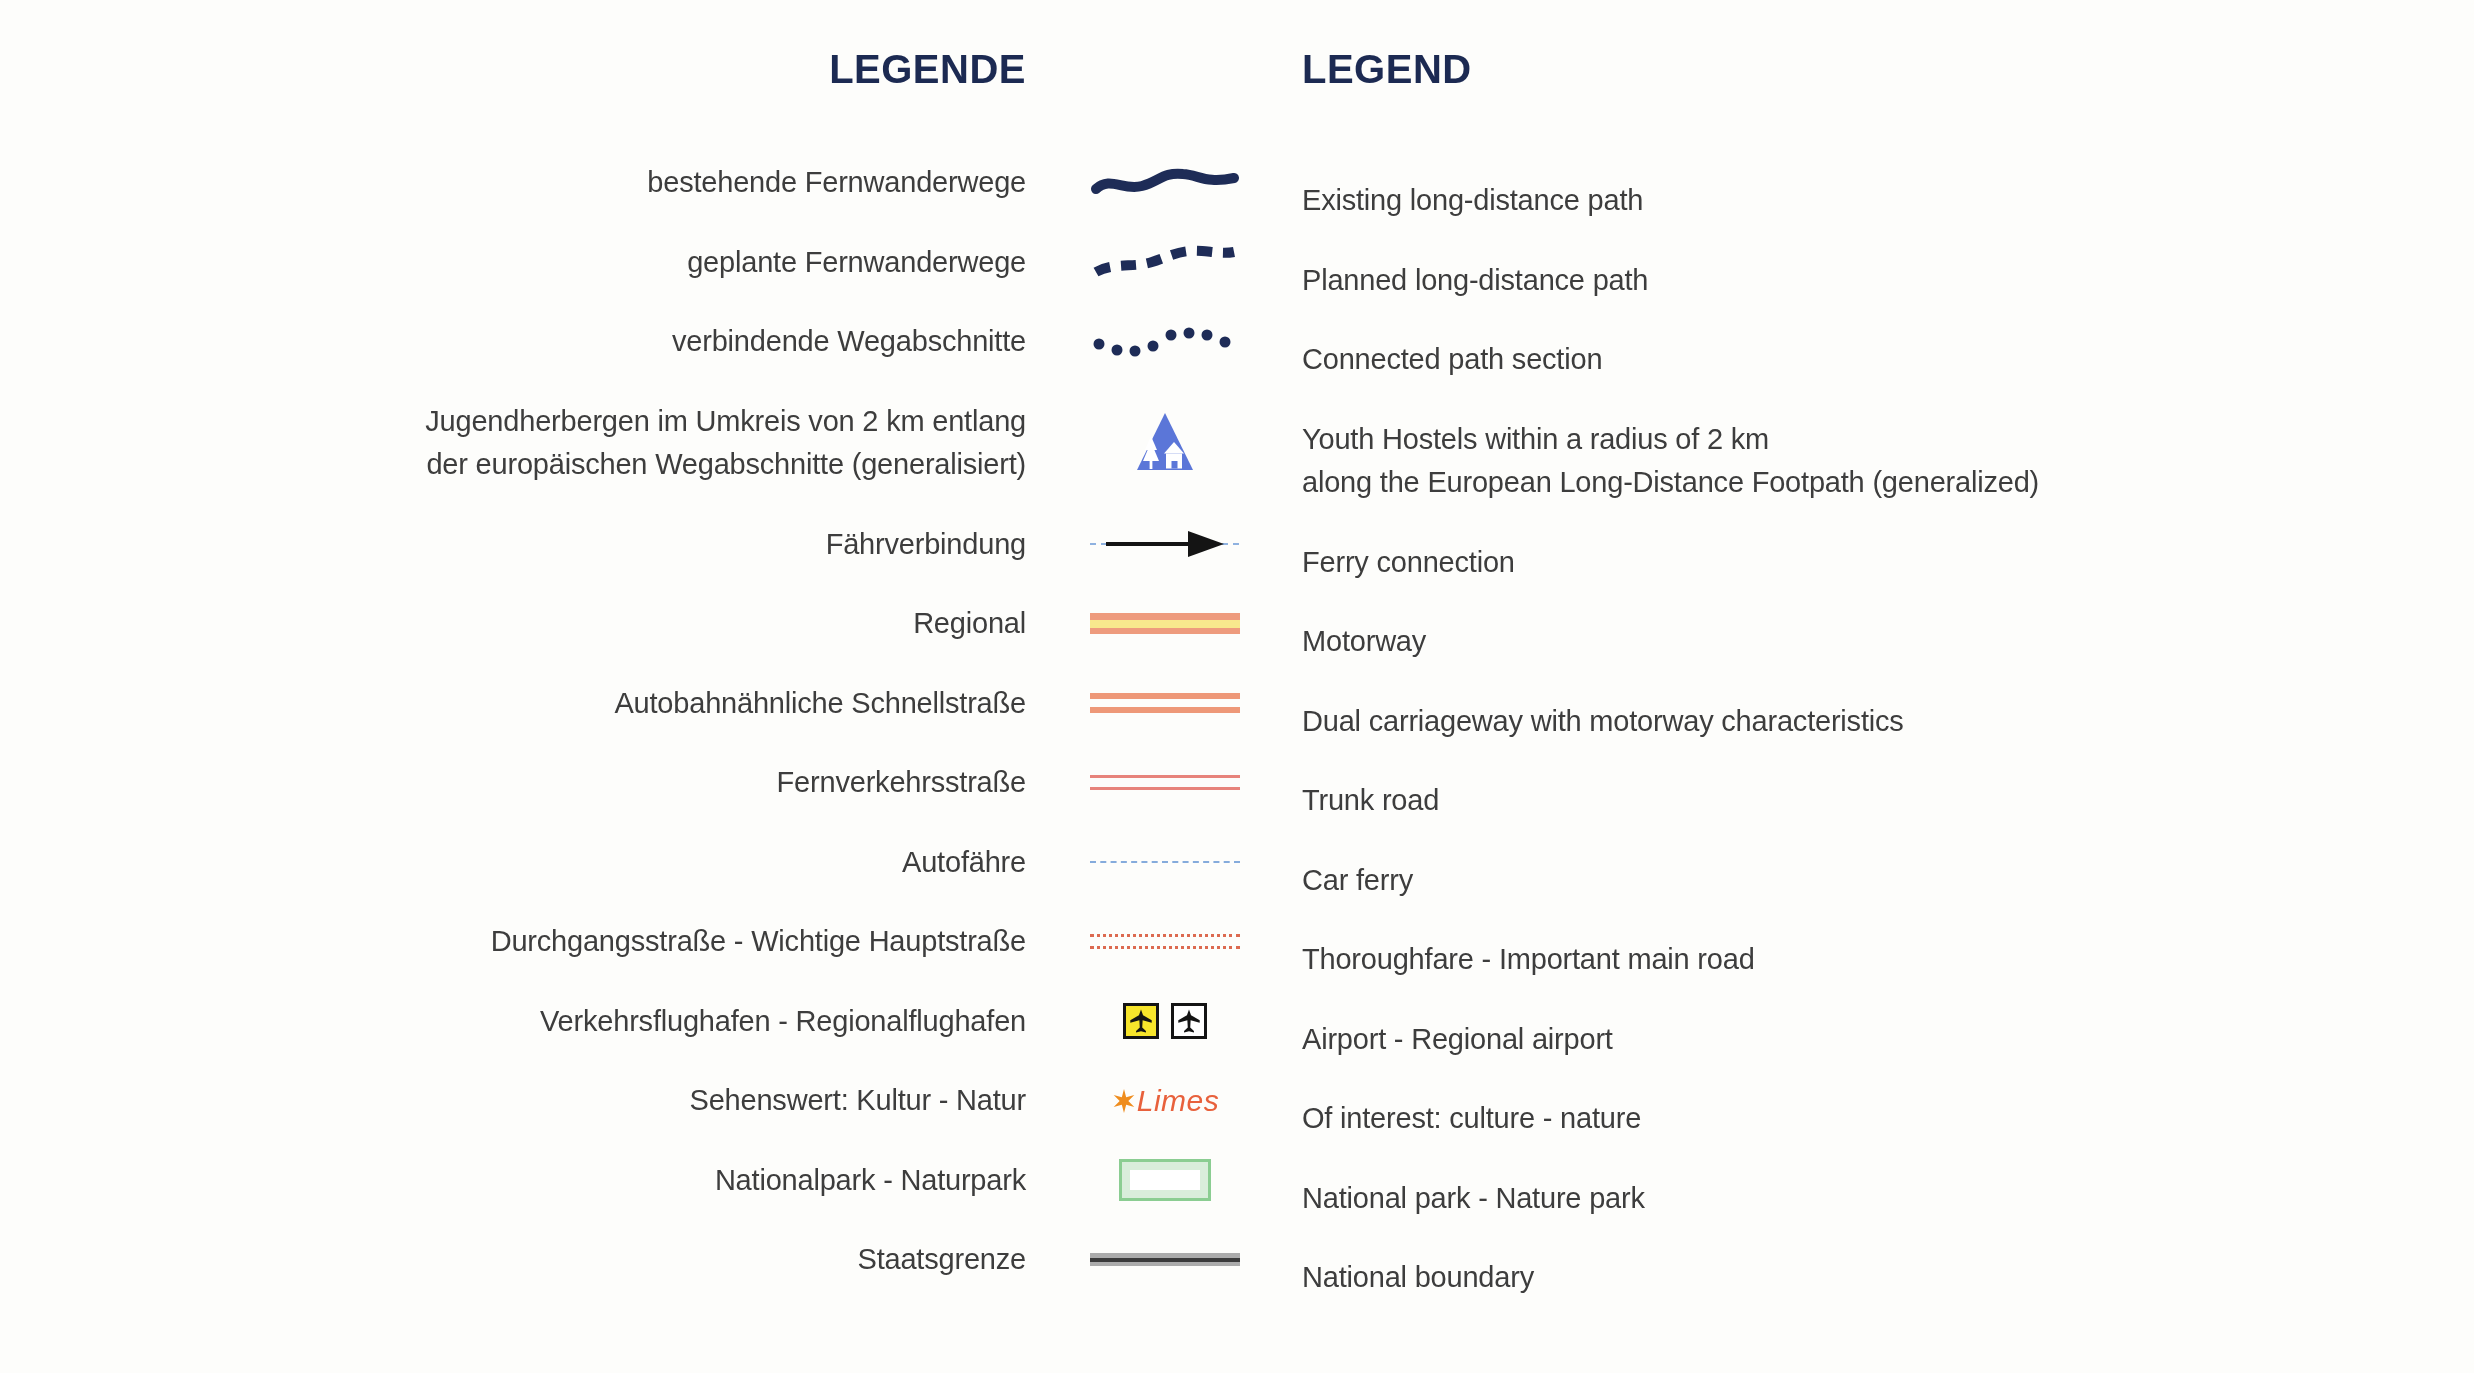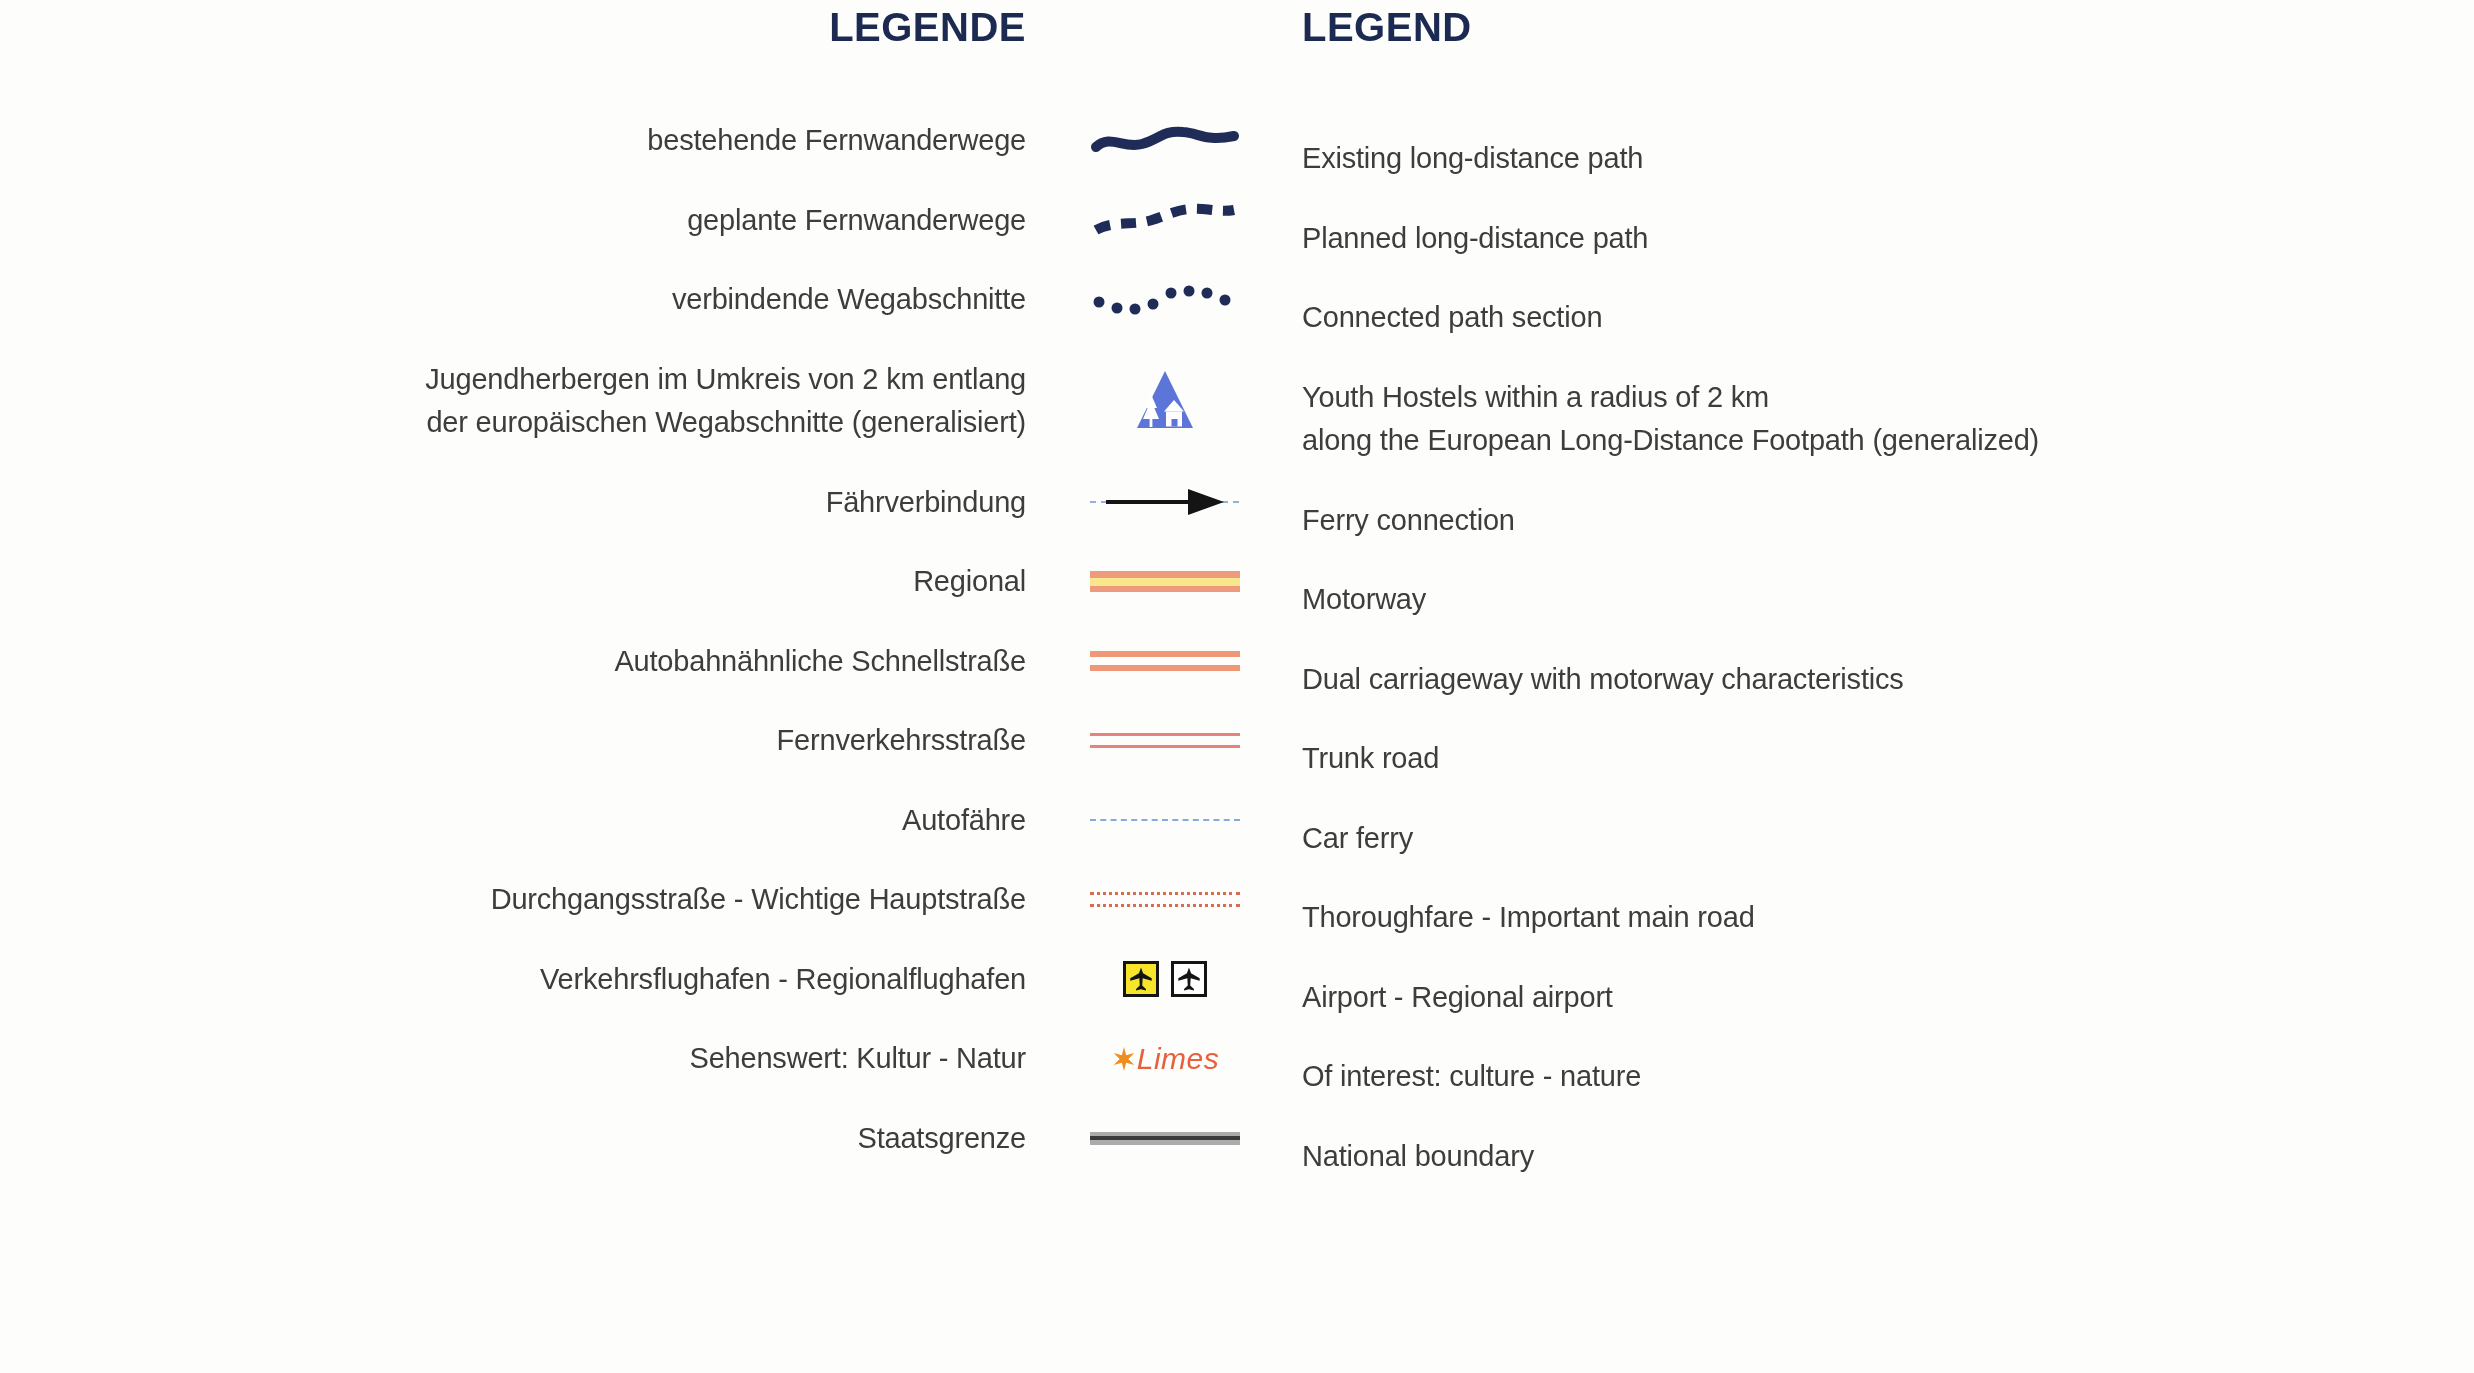--- a/index.html
+++ b/index.html
@@ -6,20 +6,21 @@
   body{
     width:2474px;height:1373px;
     background:#fdfdfb;
     font-family:"Liberation Sans", sans-serif;
     color:#3d3d3d;
     overflow:hidden;
   }
   .page{
     position:relative;
     width:2474px;height:1165px;
+    padding-top:42px;
     box-sizing:border-box;
   }
   .grid-row{
     display:grid;
     grid-template-columns:1040px 250px auto;
     align-items:center;
     min-height:74px;
   }
   .header-row{
     min-height:54px;
@@ -254,20 +255,27 @@
       <div class="interest">
         <svg width="26" height="26" viewBox="0 0 24 24">
           <polygon fill="#ef8d1e" points="12,1 14,8.54 21.53,6.5 16,12 21.53,17.5 14,15.46 12,23 10,15.46 2.47,17.5 8,12 2.47,6.5 10,8.54"></polygon>
         </svg>
         <span class="limes">Limes</span>
       </div>
     </div>
     <div class="en-label">Of interest: culture - nature</div>
   </div>
 
+  <div class="grid-row">
+    <div class="de-label">Nationalpark - Naturpark</div>
+    <div class="sym-cell">
+      <div class="park"></div>
+    </div>
+    <div class="en-label">National park - Nature park</div>
+  </div>
 
   <div class="grid-row">
     <div class="de-label">Staatsgrenze</div>
     <div class="sym-cell">
       <div class="boundary">
           <div class="mid"></div>
         </div>
     </div>
     <div class="en-label">National boundary</div>
   </div>

